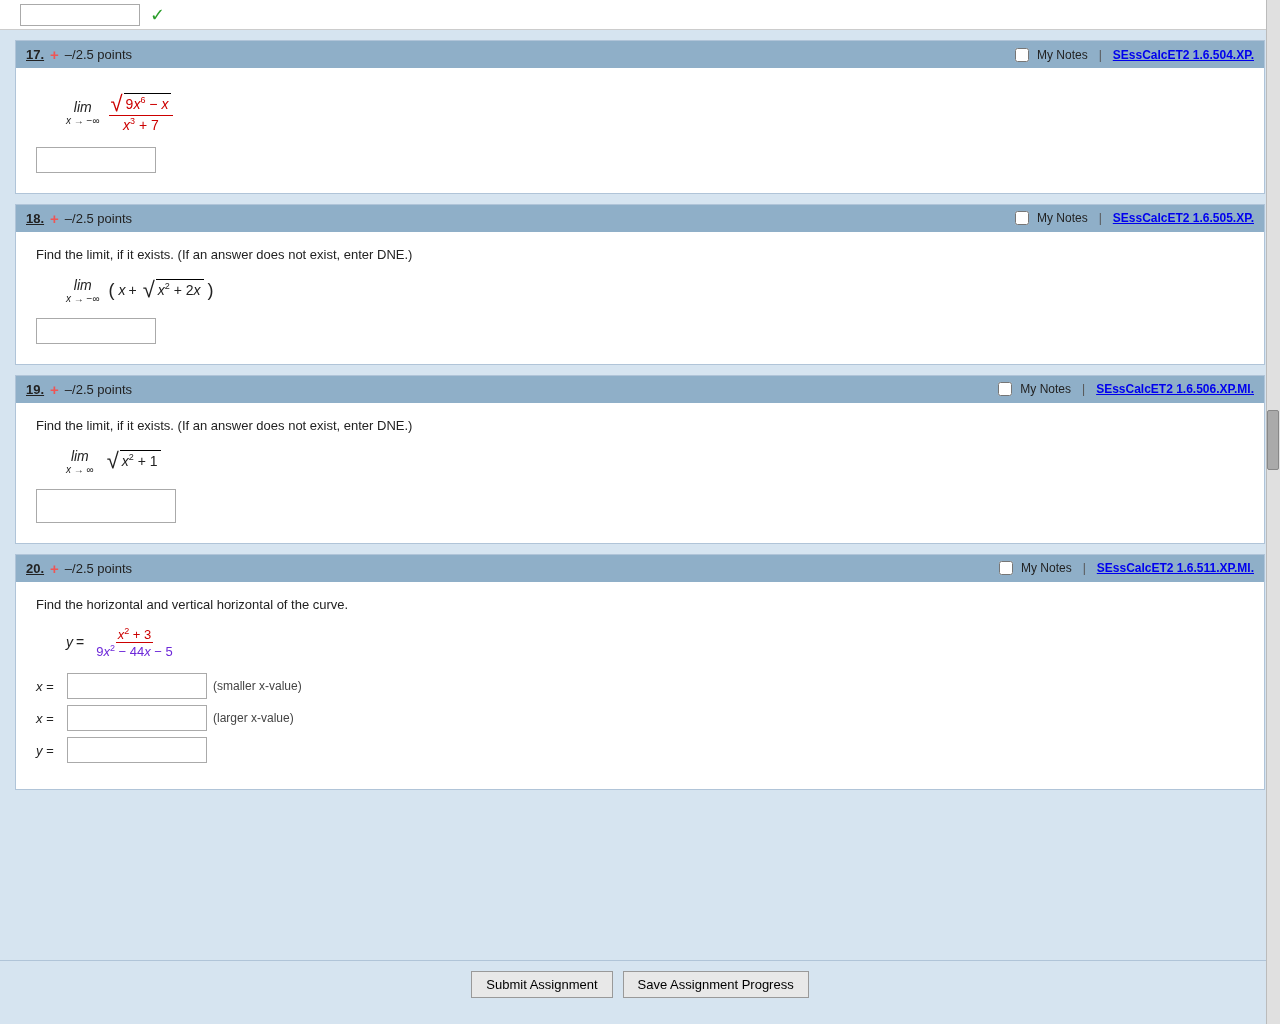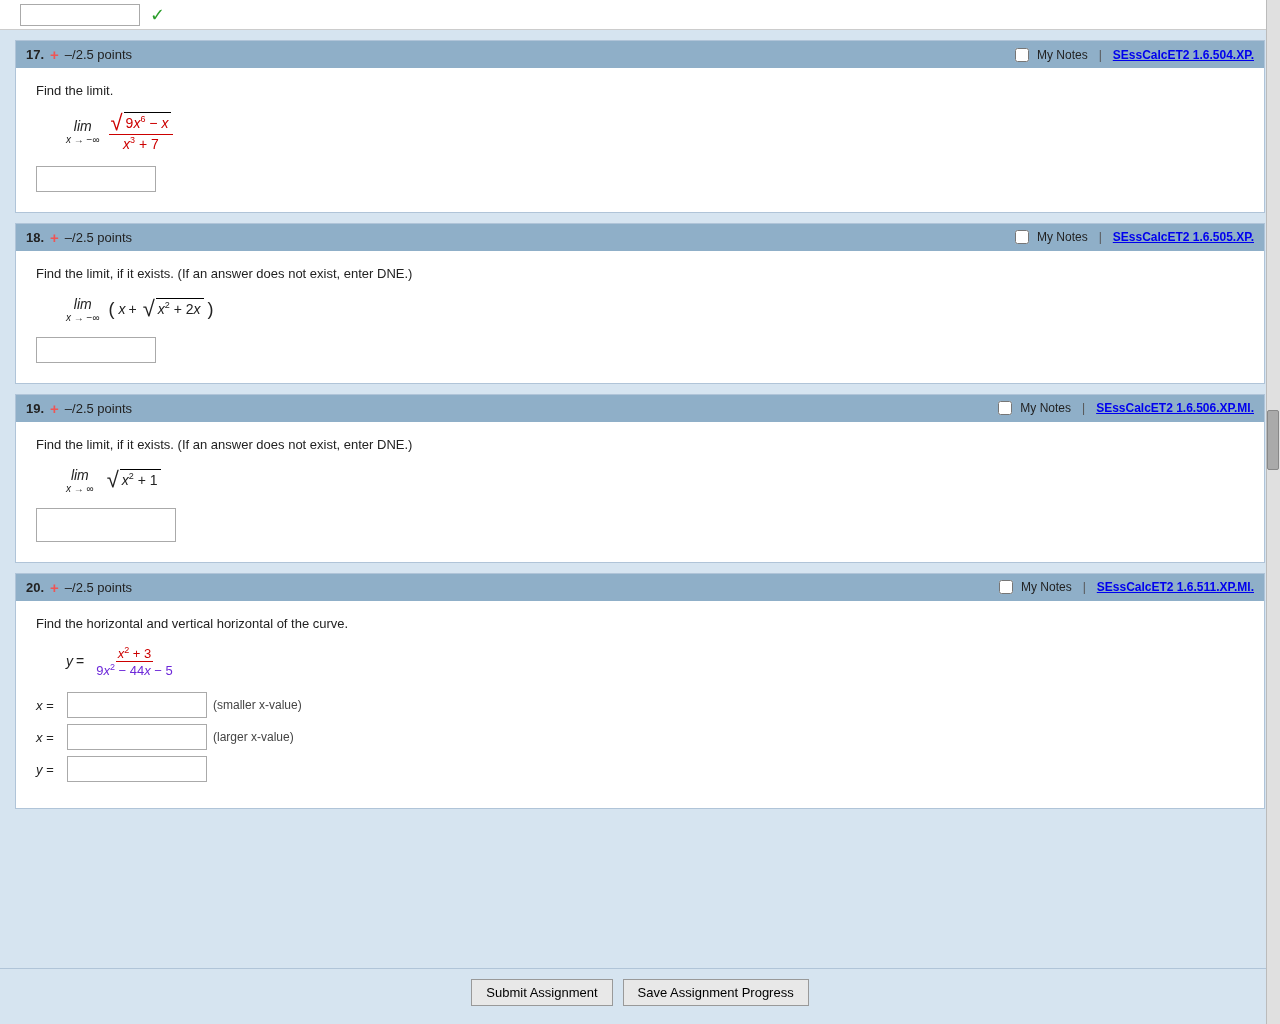--- a/index.html
+++ b/index.html
@@ -41,20 +41,21 @@
     }
     .question-header-left {
       display: flex;
       align-items: center;
       gap: 6px;
     }
     .q-number {
       font-weight: bold;
       font-size: 13px;
       color: #222;
+      text-decoration: underline;
     }
     .plus-icon {
       color: #e55;
       font-weight: bold;
       font-size: 15px;
       cursor: pointer;
     }
     .points {
       color: #222;
       font-size: 13px;
@@ -158,21 +159,21 @@
       color: #444;
     }
     .bottom-bar {
       background: #d6e4f0;
       padding: 10px 15px;
       display: flex;
       justify-content: center;
       gap: 10px;
       border-top: 1px solid #b0c4d8;
       position: fixed;
-      bottom: 8px;
+      bottom: 16px;
       width: 100%;
     }
     .bottom-btn {
       background: #e8e8e8;
       border: 1px solid #999;
       padding: 5px 14px;
       font-size: 13px;
       cursor: pointer;
     }
     .scrollbar-track {
@@ -251,21 +252,20 @@
         <span class="points">–/2.5 points</span>
       </div>
       <div class="question-header-right">
         <input type="checkbox" class="notes-checkbox" style="">
         <span class="my-notes-label">My Notes</span>
         <span class="separator">|</span>
         <span class="ref-link">SEssCalcET2 1.6.504.XP.</span>
       </div>
     </div>
     <div class="question-body">
-      <div class="question-text">Find the limit.</div>
       <div class="math-display">
         <span class="math-inline">
           <span class="math-lim">
             <span class="lim-word">lim</span>
             <span class="lim-sub"><i>x</i> → −∞</span>
           </span>
           <span class="fraction">
             <span class="frac-num">
               <span class="sqrt-wrapper">
                 <span class="sqrt-symbol">√</span>

